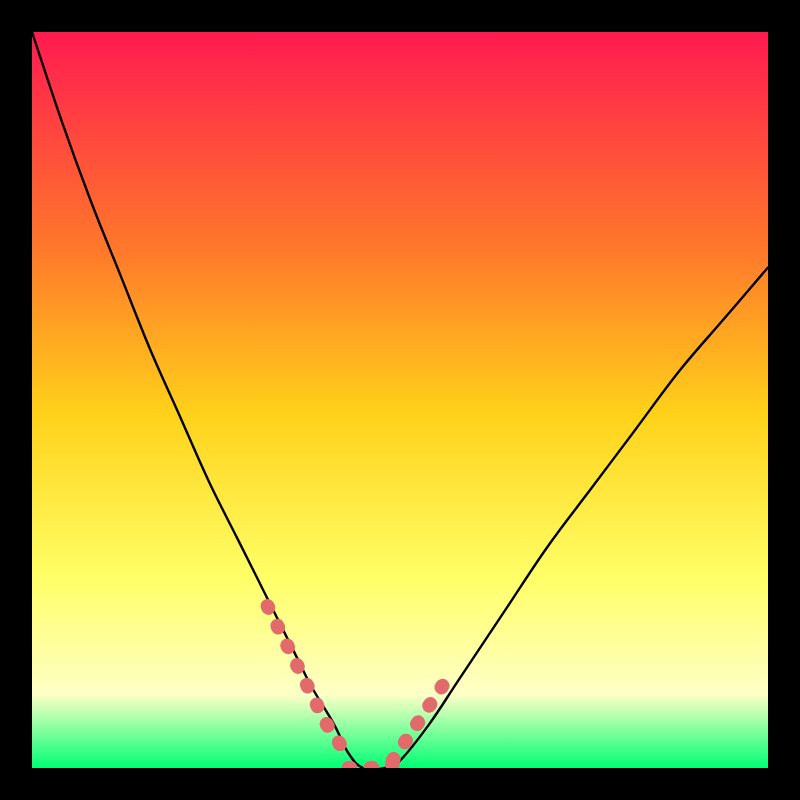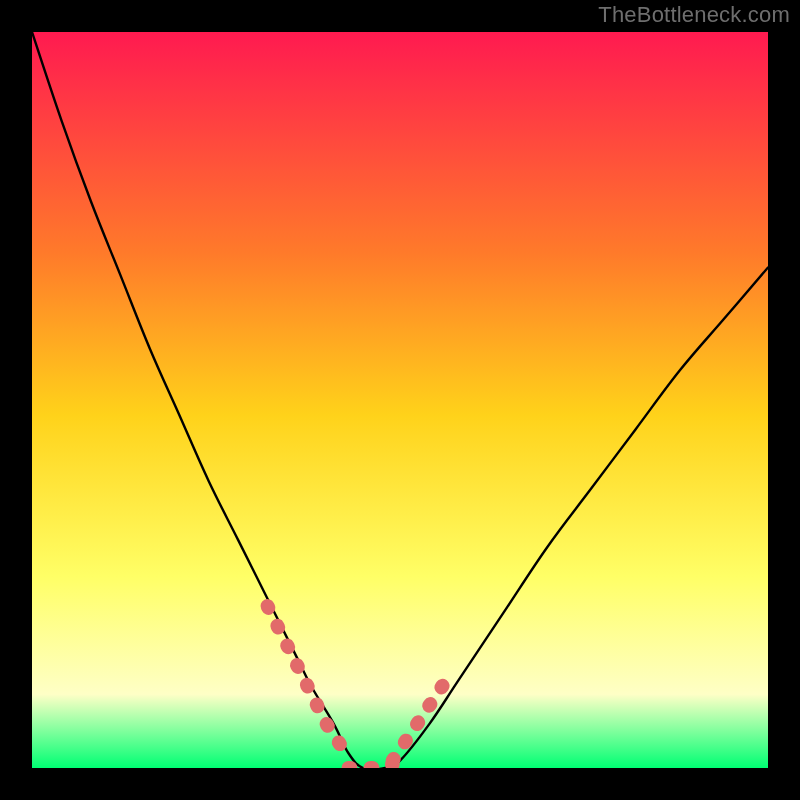--- a/index.html
+++ b/index.html
@@ -39,21 +39,20 @@
   }
   svg {
     display: block;
   }
 </style>
 </head>
 <body>
 
 <div class="frame">
 
-  <div class="watermark">TheBottleneck.com</div>
 
   <div class="plot">
     <svg id="chart-svg" width="736" height="736" viewBox="0 0 736 736">
       <defs>
         <linearGradient id="bg-grad" x1="0" y1="0" x2="0" y2="1">
           <stop id="g0" offset="0%" stop-color="#ff1a50"></stop>
           <stop id="g1" offset="30%" stop-color="#ff7a2a"></stop>
           <stop id="g2" offset="52%" stop-color="#ffd21a"></stop>
           <stop id="g3" offset="74%" stop-color="#ffff66"></stop>
           <stop id="g4" offset="90%" stop-color="#feffc6"></stop>

